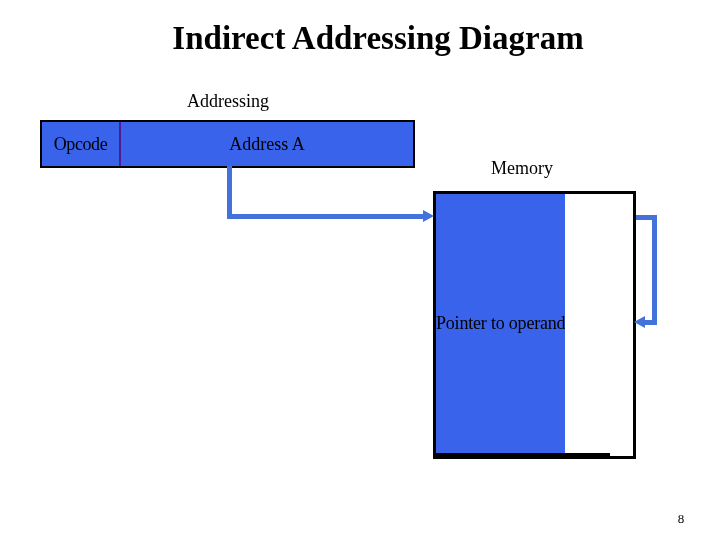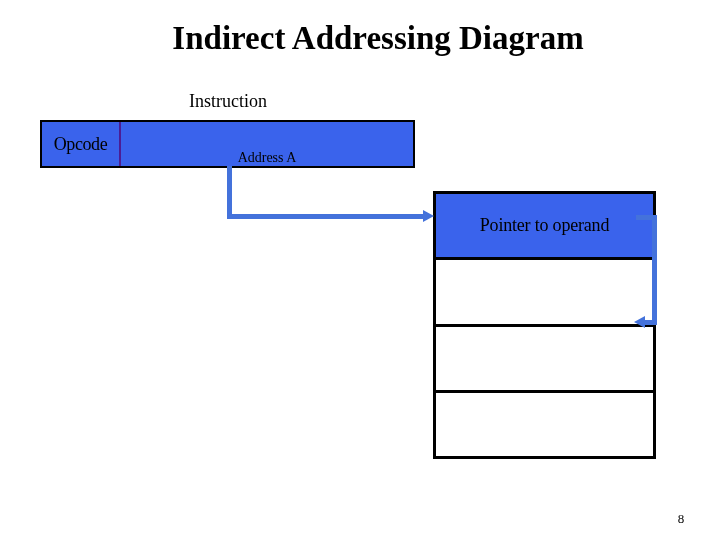--- a/index.html
+++ b/index.html
@@ -78,37 +78,37 @@
     border-right: 2px solid #4c1d95;
     display: flex;
     align-items: center;
     justify-content: center;
     font-size: 18px;
     letter-spacing: -0.4px;
   }
   #address-cell {
     flex: 1;
     display: flex;
-    align-items: flex-end;
+    align-items: center;
     justify-content: center;
-    font-size: 14px;
+    font-size: 18px;
   }
 
   
   #memory-table {
     position: absolute;
     left: 433px;
     top: 191px;
-    width: 223px;
+    width: 203px;
     height: 268px;
     box-sizing: border-box;
     border: 3px solid #000000;
     background: #ffffff;
     display: flex;
-    flex-direction: column;
+    flex-direction: row;
   }
   .mem-row {
     flex: 1 1 0;
     box-sizing: border-box;
     border-bottom: 3px solid #000000;
     display: flex;
     align-items: center;
     justify-content: center;
     font-size: 18px;
     background: #ffffff;
@@ -196,31 +196,32 @@
     line-height: 16px;
   }
 </style>
 </head>
 <body>
 
 <div class="slide">
 
   <div id="slide-title">Indirect Addressing Diagram</div>
 
-  <div id="instruction-label">Instruction</div>
+  <div id="instruction-label">Addressing</div>
 
   <div id="instruction-box">
     <div id="opcode-cell">
       <span>Opcode</span>
     </div>
     <div id="address-cell">
       <span>Address A</span>
     </div>
   </div>
 
+  <div id="memory-label">Memory</div>
 
   <div id="memory-table">
     <div class="mem-row filled">
       <span class="mem-text">Pointer to operand</span>
     </div>
     <div class="mem-row">
       <span class="mem-text"></span>
     </div>
     <div class="mem-row">
       <span class="mem-text"></span>

